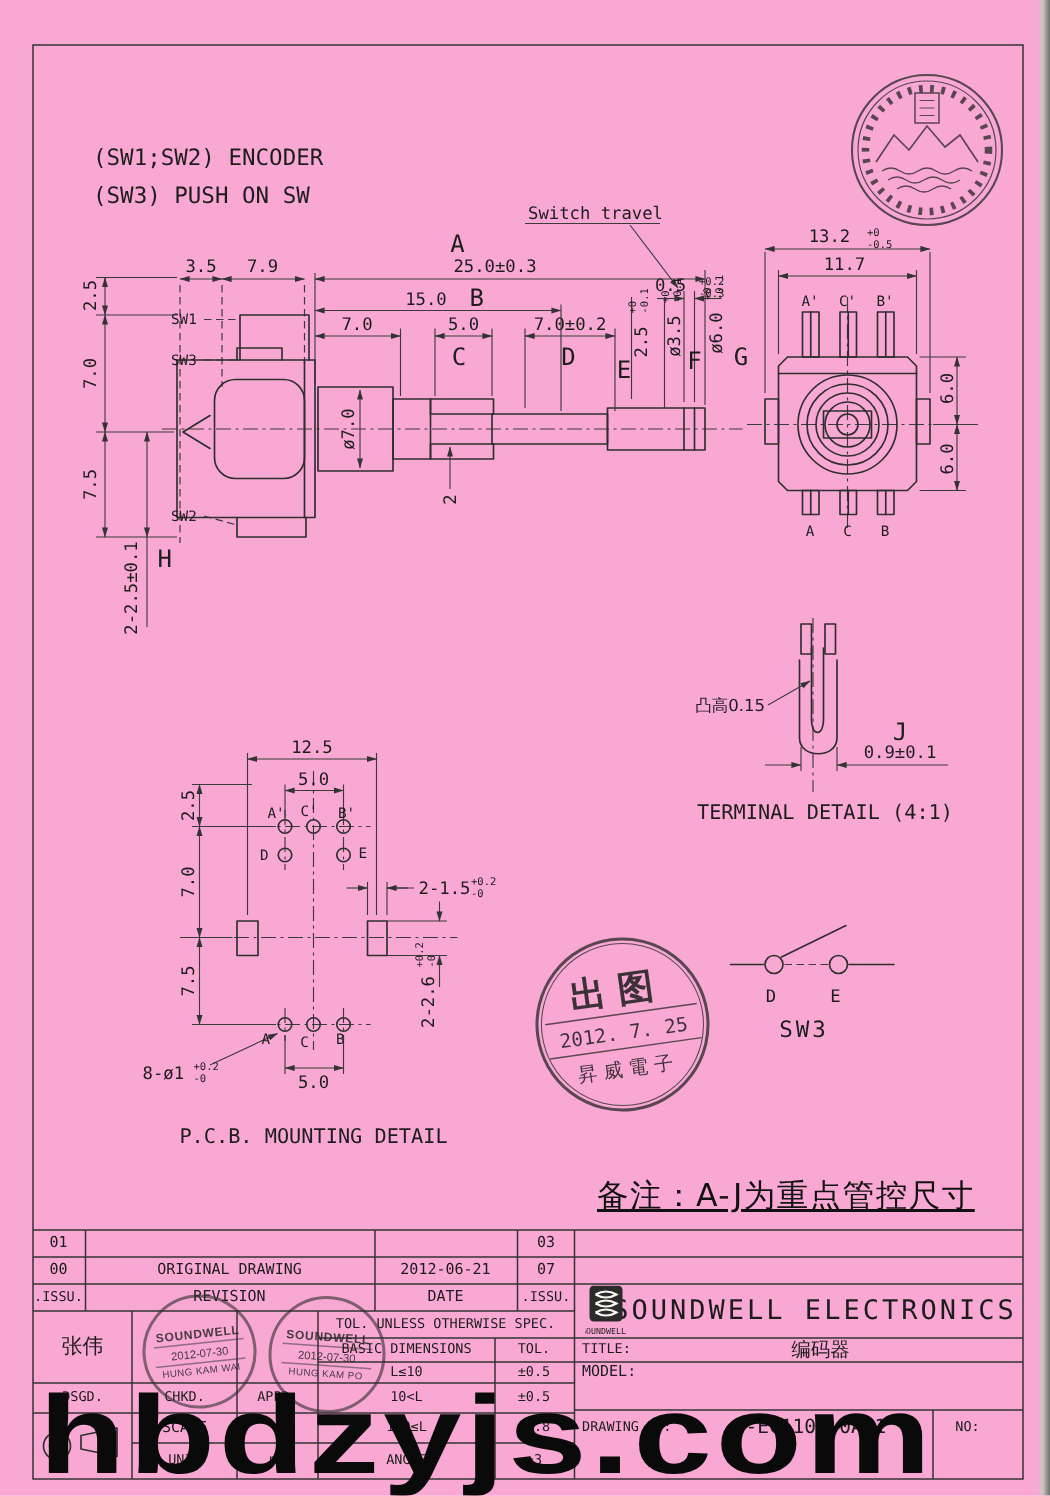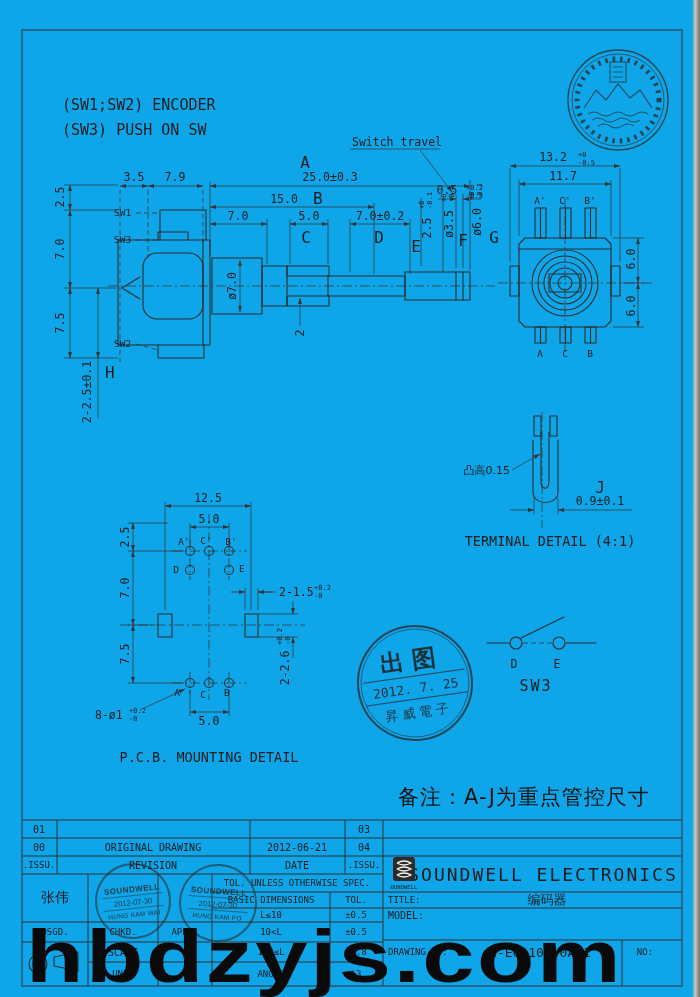--- a/index.html
+++ b/index.html
@@ -1,16 +1,16 @@
 <!DOCTYPE html>
 <html><head>
 <meta charset="utf-8">
 <style>
   html,body{margin:0;padding:0;}
-  #page{position:relative;width:700px;height:997px;background:#0ea5e9;overflow:hidden;
+  #page{position:relative;width:700px;height:997px;background:#f9a8d4;overflow:hidden;
         font-family:"DejaVu Sans Mono",monospace;}
   svg text{font-family:"DejaVu Sans Mono",monospace;fill:#1d1d1d;}
   .dm{font-size:11.5px;} .tl{font-size:7px;} .lt{font-size:16px;} .sm{font-size:9.5px;}
   .cap{font-size:13.5px;} .cjk{font-family:"DejaVu Sans",sans-serif;}
   .o{stroke:#2e2e2e;stroke-width:1.1;fill:none;stroke-linejoin:round;stroke-linecap:round;}
   .d{stroke:#3a3a3a;stroke-width:.75;fill:none;}
   .c{stroke:#3a3a3a;stroke-width:.75;fill:none;stroke-dasharray:10 3 2 3;}
   .hd{stroke:#3a3a3a;stroke-width:.8;fill:none;stroke-dasharray:5 3;}
   .g{stroke:#333;stroke-width:1;fill:none;}
   .seal{stroke:#2a2a2a;fill:none;opacity:.78;}
@@ -21,21 +21,21 @@
   .stamp{position:absolute;border:2px solid rgba(45,45,45,.6);border-radius:50%;
      color:rgba(40,40,40,.85);display:flex;flex-direction:column;align-items:center;
      justify-content:center;text-align:center;font-family:"Liberation Sans",sans-serif;z-index:5;}
   .stamp .ln{border-top:1px solid rgba(45,45,45,.5);width:82%;margin:1.5px 0;}
   .stamp .co{font-size:8px;font-weight:bold;letter-spacing:.5px;}
   .stamp .dt{font-size:7.5px;} .stamp .nm{font-size:6.5px;letter-spacing:.3px;}
   #watermark{position:absolute;left:26px;top:920px;z-index:9;color:#0a0a0a;
      font-family:"Liberation Sans",sans-serif;font-weight:700;font-size:74px;
      letter-spacing:2px;transform:scaleX(1.27);transform-origin:left top;line-height:1;}
   #remark{position:absolute;left:398px;top:783px;font-size:21px;color:#111;z-index:2;
-     font-family:"DejaVu Sans",sans-serif;letter-spacing:1px;white-space:nowrap;}
+     font-family:"DejaVu Sans",sans-serif;letter-spacing:1px;white-space:nowrap;text-decoration:underline;}
   #scan-edge{position:absolute;right:0;top:0;width:8px;height:100%;z-index:10;
      background:linear-gradient(to left,#6e6d68,#c9c8c2 60%,rgba(0,0,0,0));}
   #logo{position:absolute;left:390px;top:857px;width:28px;height:34px;z-index:2;}
 </style>
 </head>
 <body>
 
 <div id="page">
 
 <svg width="700" height="997" viewBox="0 0 700 997" style="position:absolute;left:0;top:0;z-index:1">
@@ -332,21 +332,21 @@
         <circle cx="38" cy="964" r="5"></circle>
     <path d="M54,957 L78,952 V971 L54,966 Z M73,953 V970"></path>
   </g>
 </svg>
 
 <div class="t" style="left:39px;top:829px">01</div>
 <div class="t" style="left:364px;top:829px">03</div>
 <div class="t" style="left:39px;top:847px">00</div>
 <div class="t" style="left:153px;top:847px">ORIGINAL DRAWING</div>
 <div class="t" style="left:297px;top:847px">2012-06-21</div>
-<div class="t" style="left:364px;top:847px">04</div>
+<div class="t" style="left:364px;top:847px">07</div>
 <div class="t" style="left:39px;top:865px;font-size:9px">.ISSU.</div>
 <div class="t" style="left:153px;top:865px">REVISION</div>
 <div class="t" style="left:297px;top:865px">DATE</div>
 <div class="t" style="left:364px;top:865px;font-size:9px">.ISSU.</div>
 <div class="t cjkf" style="left:55px;top:898px;font-size:14px">张伟</div>
 <div class="t" style="left:55px;top:932px;font-size:9px">DSGD.</div>
 <div class="t" style="left:123px;top:932px;font-size:9px">CHKD.</div>
 <div class="t" style="left:185px;top:932px;font-size:9px">APPD.</div>
 <div class="t" style="left:123px;top:952px;font-size:10px">SCALE</div>
 <div class="t" style="left:123px;top:974px;font-size:9px">UNIT</div>

